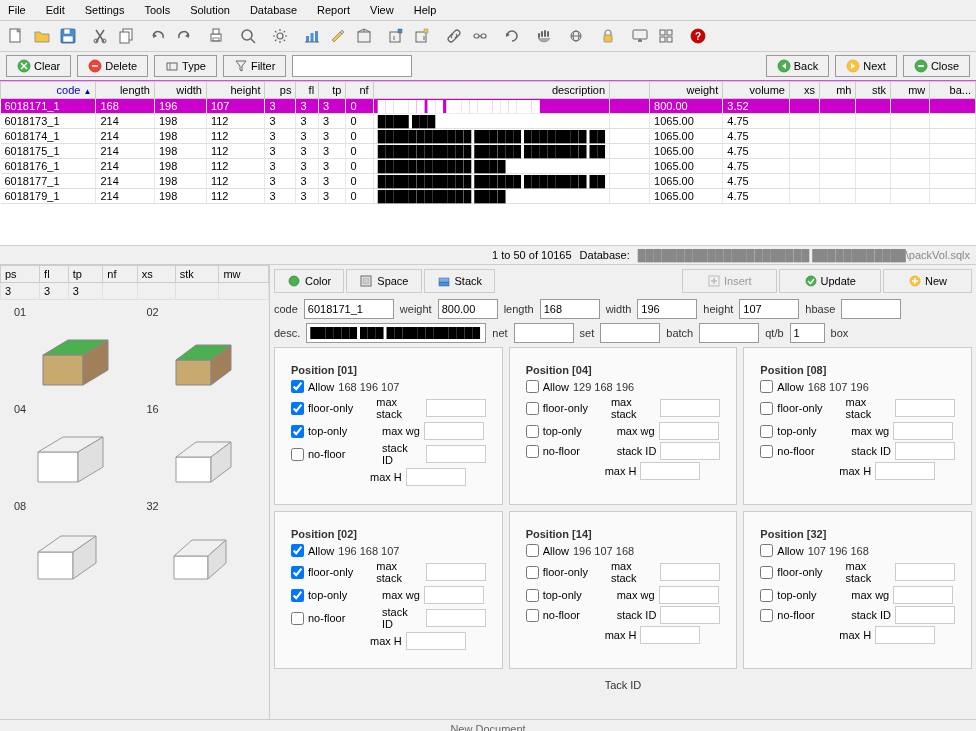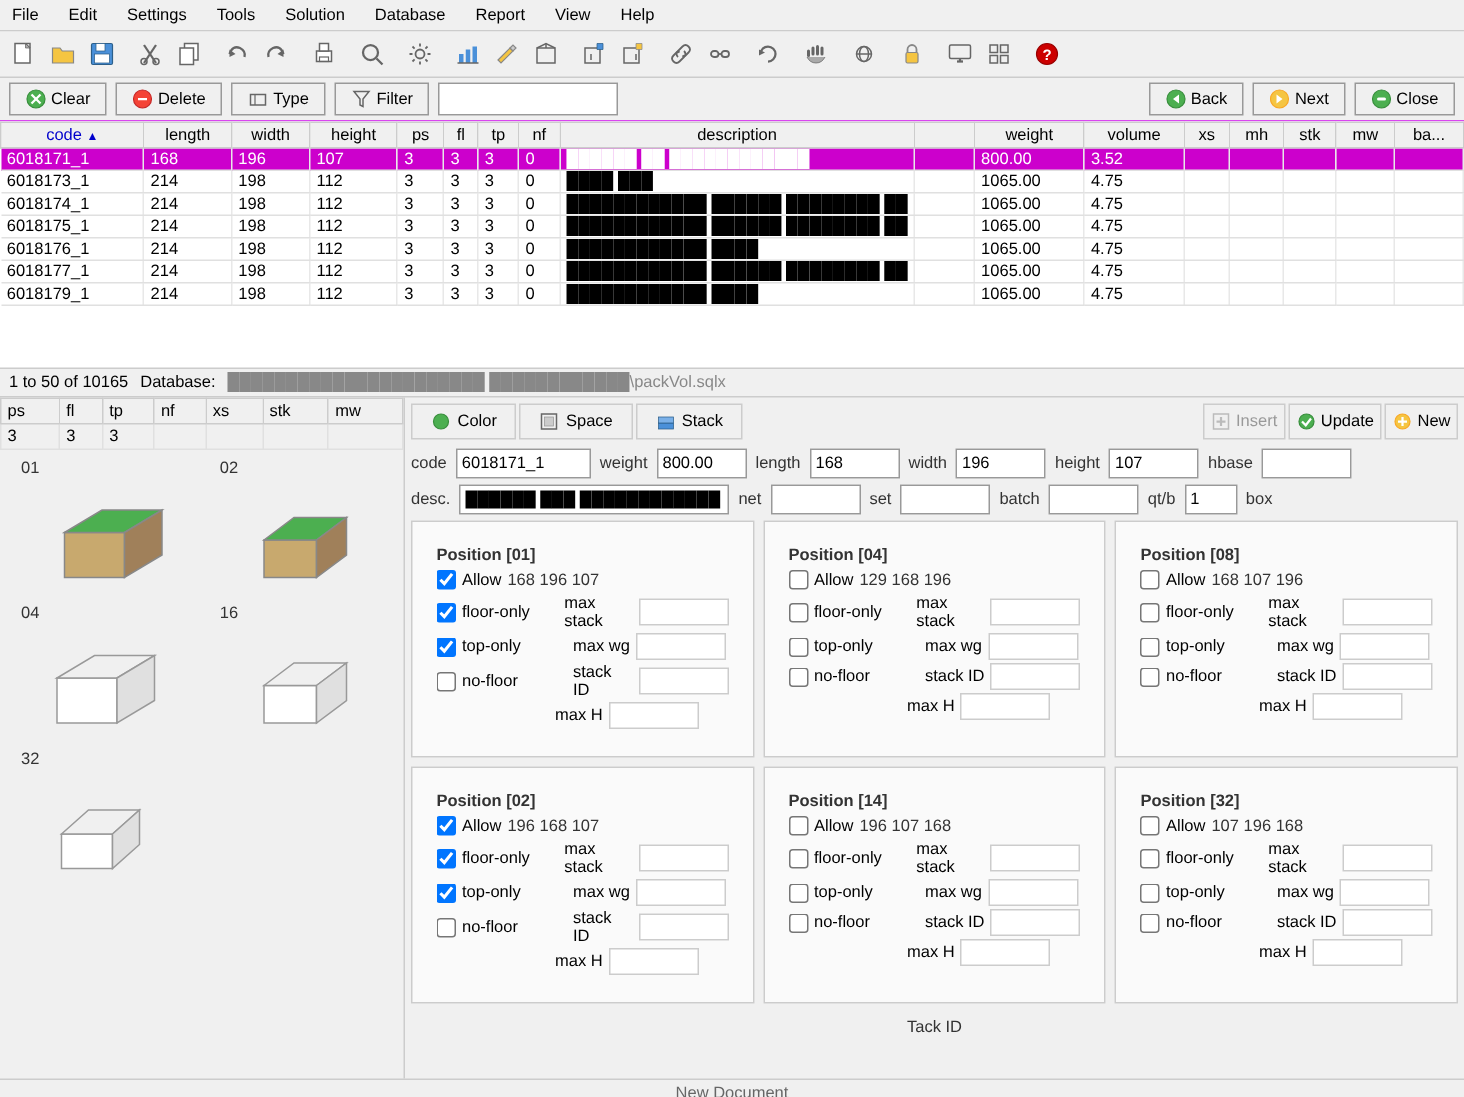--- a/index.html
+++ b/index.html
@@ -15,28 +15,28 @@
     .tb-sep { width: 4px; }
     
     
     .action-bar { background: #f0f0f0; padding: 3px 6px; display: flex; gap: 6px; align-items: center; border-bottom: 1px solid #d946ef; }
     .action-btn { padding: 3px 10px; border: 1px solid #999; background: #f0f0f0; cursor: pointer; display: flex; align-items: center; gap: 3px; font-size: 11px; }
     .filter-input { width: 120px; height: 22px; border: 1px solid #999; padding: 1px 4px; }
     
     
     .table-container { height: 165px; overflow-y: auto; border-bottom: 1px solid #ccc; background: white; }
     table { width: 100%; border-collapse: collapse; font-size: 11px; }
-    thead th { background: #f0f0f0; border: 1px solid #ccc; padding: 2px 4px; text-align: center; font-weight: normal; position: sticky; top: 0; z-index: 1; white-space: nowrap; }
+    thead th { background: #f0f0f0; border: 1px solid #ccc; padding: 2px 4px; text-align: right; font-weight: normal; position: sticky; top: 0; z-index: 1; white-space: nowrap; }
     thead th.sorted { color: #0000cc; }
     tbody tr td { border-bottom: 1px solid #e0e0e0; border-right: 1px solid #e8e8e8; padding: 1px 4px; white-space: nowrap; }
     tbody tr.selected td { background: #cc00cc; color: white; }
     .col-sort { font-size: 8px; }
     
     
-    .status-bar { background: #f0f0f0; padding: 3px 6px; display: flex; gap: 8px; align-items: center; border-bottom: 1px solid #ccc; font-size: 11px; }
+    .status-bar { background: #f0f0f0; padding: 3px 6px; display: flex; gap: 8px; align-items: center; border-bottom: 1px solid #ccc; font-size: 11px; justify-content: flex-end; }
     
     
     .main-panel { display: flex; height: calc(731px - 165px - 30px - 30px - 26px - 26px); }
     
     
     .left-panel { width: 270px; border-right: 1px solid #ccc; overflow: hidden; }
     .ps-table { width: 100%; border-collapse: collapse; font-size: 11px; }
     .ps-table th { background: #f0f0f0; border: 1px solid #ccc; padding: 2px 4px; text-align: left; font-weight: normal; }
     .ps-table td { border: 1px solid #e0e0e0; padding: 2px 4px; }
     
@@ -45,21 +45,21 @@
     .box-item { display: flex; flex-direction: column; align-items: center; gap: 2px; }
     .box-label { font-size: 11px; color: #333; align-self: flex-start; margin-left: 8px; }
     
     
     .right-panel { flex: 1; overflow-y: auto; padding: 4px; }
     
     
     .tabs { display: flex; gap: 2px; margin-bottom: 6px; align-items: center; }
     .tab-btn { padding: 4px 12px; border: 1px solid #ccc; background: #f0f0f0; cursor: pointer; display: flex; align-items: center; gap: 4px; font-size: 11px; }
     .tab-spacer { flex: 1; }
-    .action-tab-btn { padding: 4px 4px; border: 1px solid #ccc; background: #f0f0f0; cursor: pointer; font-size: 11px; display: flex; align-items: center; gap: 3px; }
+    .action-tab-btn { padding: 4px 24px; border: 1px solid #ccc; background: #f0f0f0; cursor: pointer; font-size: 11px; display: flex; align-items: center; gap: 3px; }
     .action-tab-btn.disabled { color: #999; }
     
     
     .form-row { display: flex; align-items: center; gap: 6px; margin-bottom: 4px; flex-wrap: wrap; }
     .form-label { font-size: 11px; color: #333; }
     .form-input { border: 1px solid #999; height: 20px; padding: 1px 3px; font-size: 11px; }
     .form-input-sm { width: 60px; }
     .form-input-md { width: 90px; }
     
     
@@ -559,20 +559,28 @@
 
       <div class="box-item">
         <span class="box-label">16</span>
         <svg class="box-svg" width="90" height="75" viewBox="0 0 90 75">
           <polygon points="20,40 55,40 55,65 20,65" fill="white" stroke="#999" stroke-width="1"></polygon>
           <polygon points="20,40 40,25 75,25 55,40" fill="#f0f0f0" stroke="#999" stroke-width="1"></polygon>
           <polygon points="55,40 75,25 75,50 55,65" fill="#e0e0e0" stroke="#999" stroke-width="1"></polygon>
         </svg>
       </div>
 
+      <div class="box-item">
+        <span class="box-label">08</span>
+        <svg class="box-svg" width="90" height="75" viewBox="0 0 90 75">
+          <polygon points="15,38 50,38 50,65 15,65" fill="white" stroke="#999" stroke-width="1"></polygon>
+          <polygon points="15,38 38,22 73,22 50,38" fill="#f0f0f0" stroke="#999" stroke-width="1"></polygon>
+          <polygon points="50,38 73,22 73,49 50,65" fill="#e0e0e0" stroke="#999" stroke-width="1"></polygon>
+        </svg>
+      </div>
 
       <div class="box-item">
         <span class="box-label">32</span>
         <svg class="box-svg" width="90" height="75" viewBox="0 0 90 75">
           <polygon points="18,42 52,42 52,65 18,65" fill="white" stroke="#999" stroke-width="1"></polygon>
           <polygon points="18,42 36,26 70,26 52,42" fill="#f0f0f0" stroke="#999" stroke-width="1"></polygon>
           <polygon points="52,42 70,26 70,49 52,65" fill="#e0e0e0" stroke="#999" stroke-width="1"></polygon>
         </svg>
       </div>
     </div>

